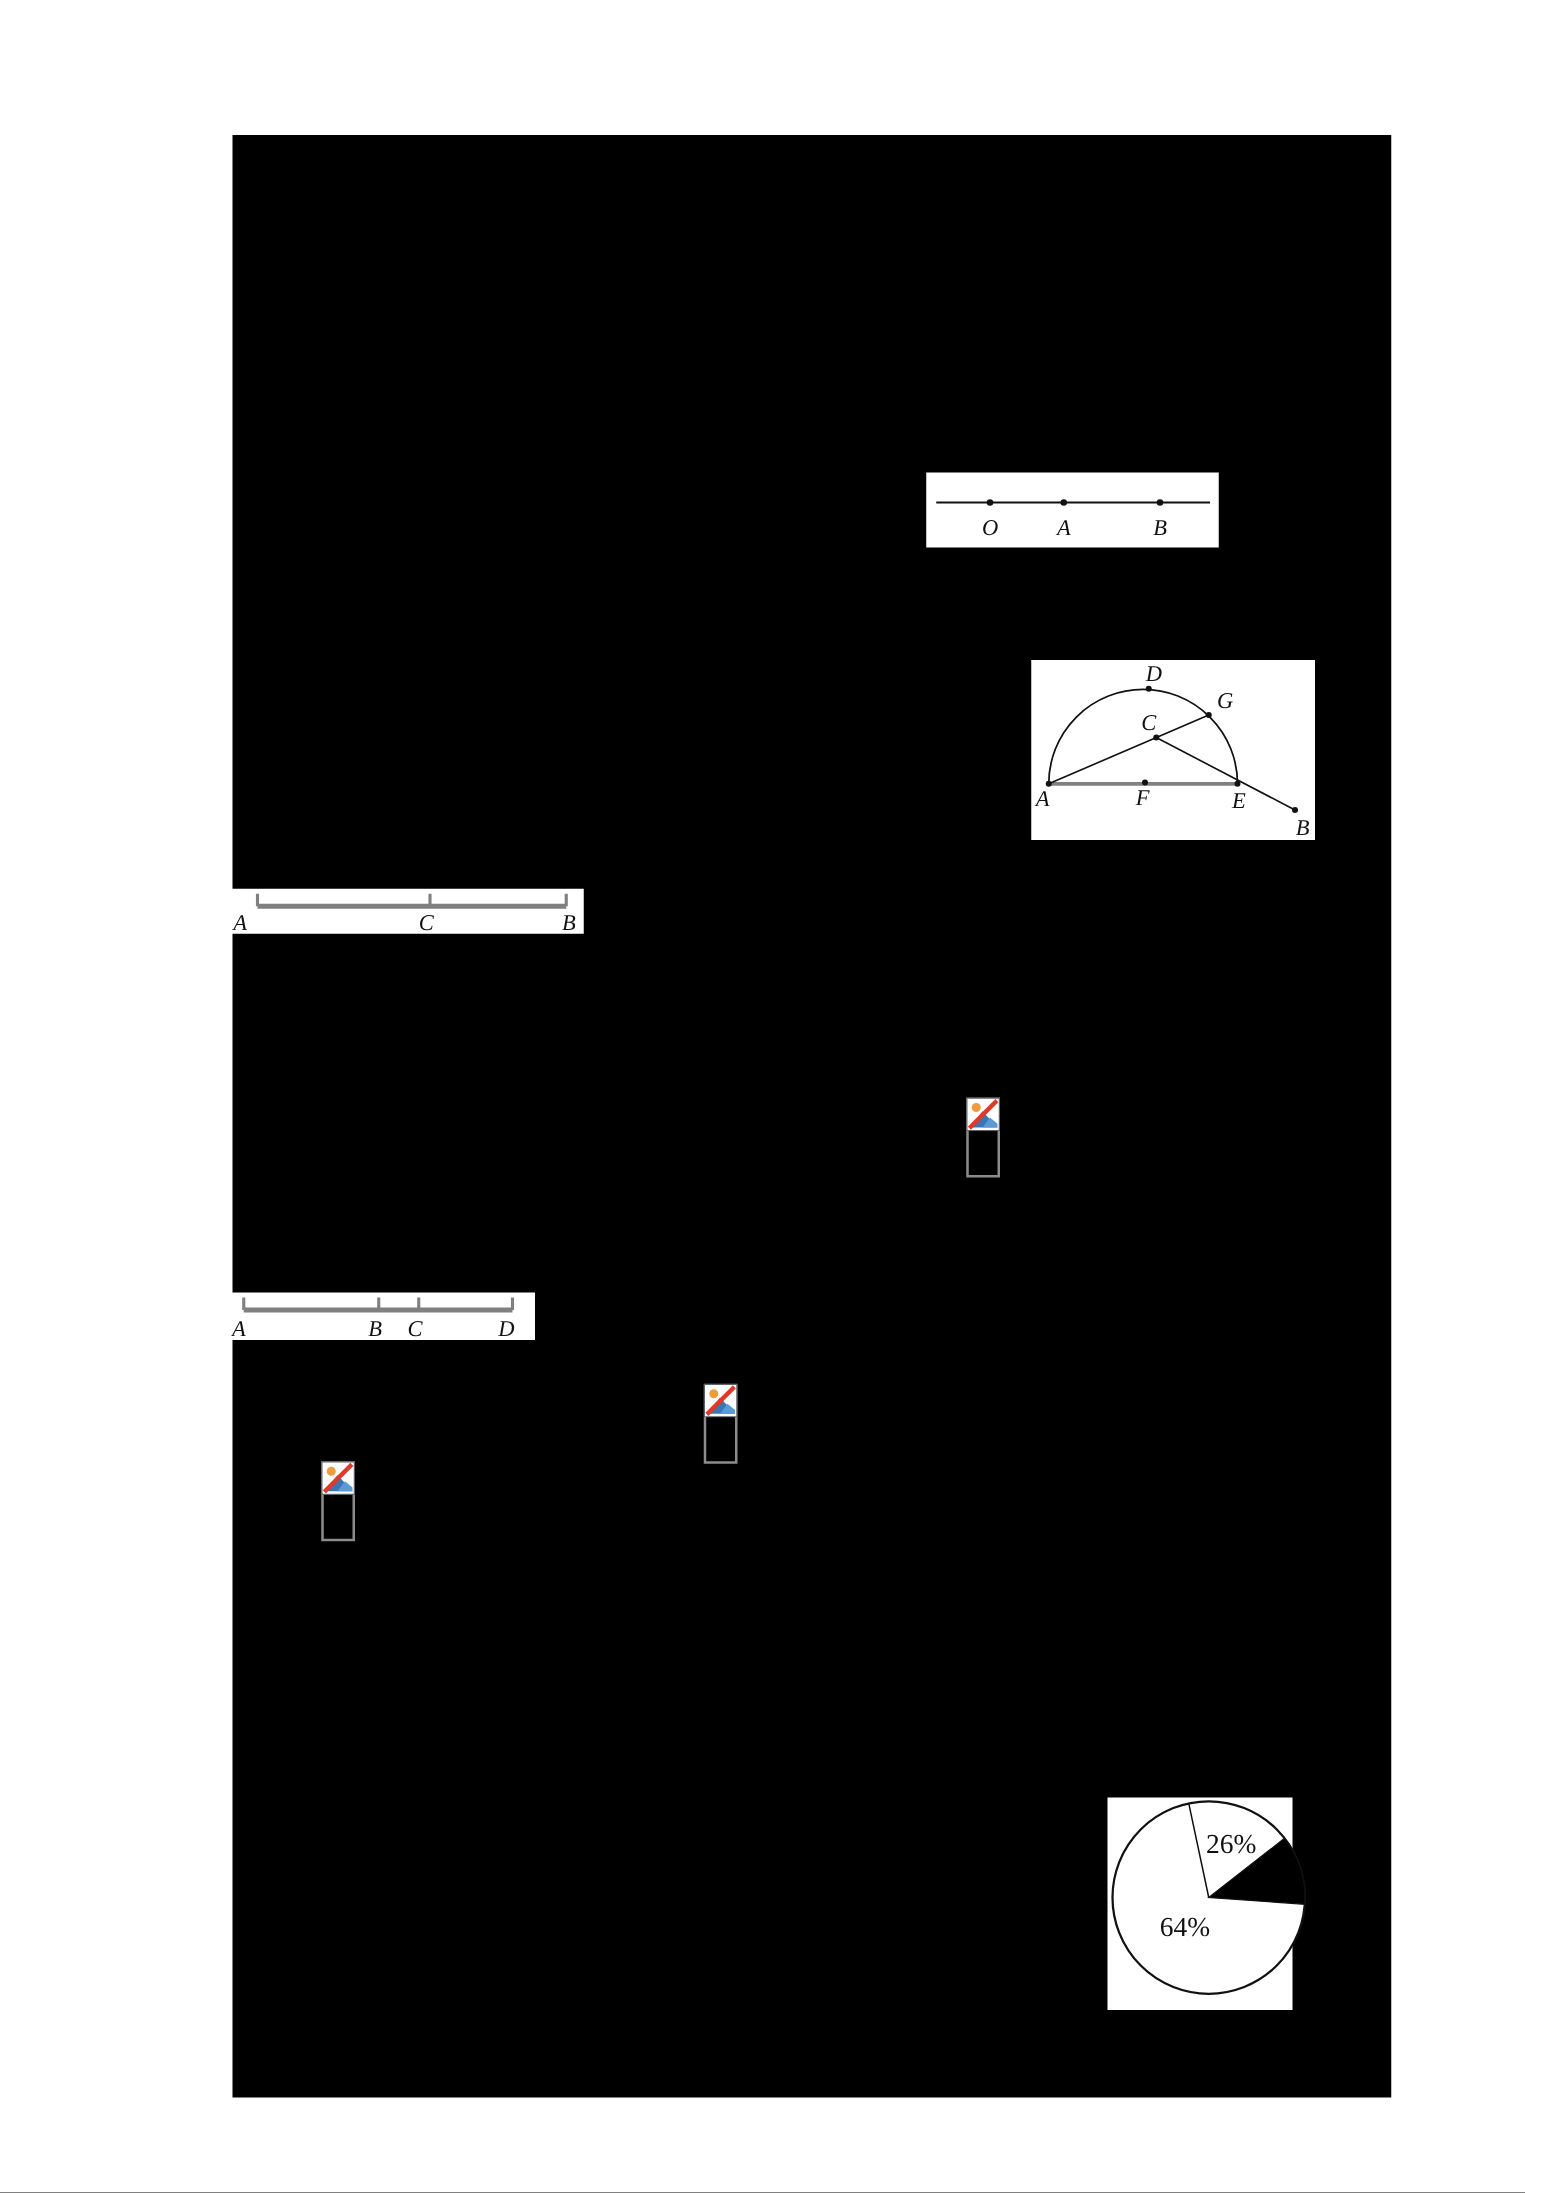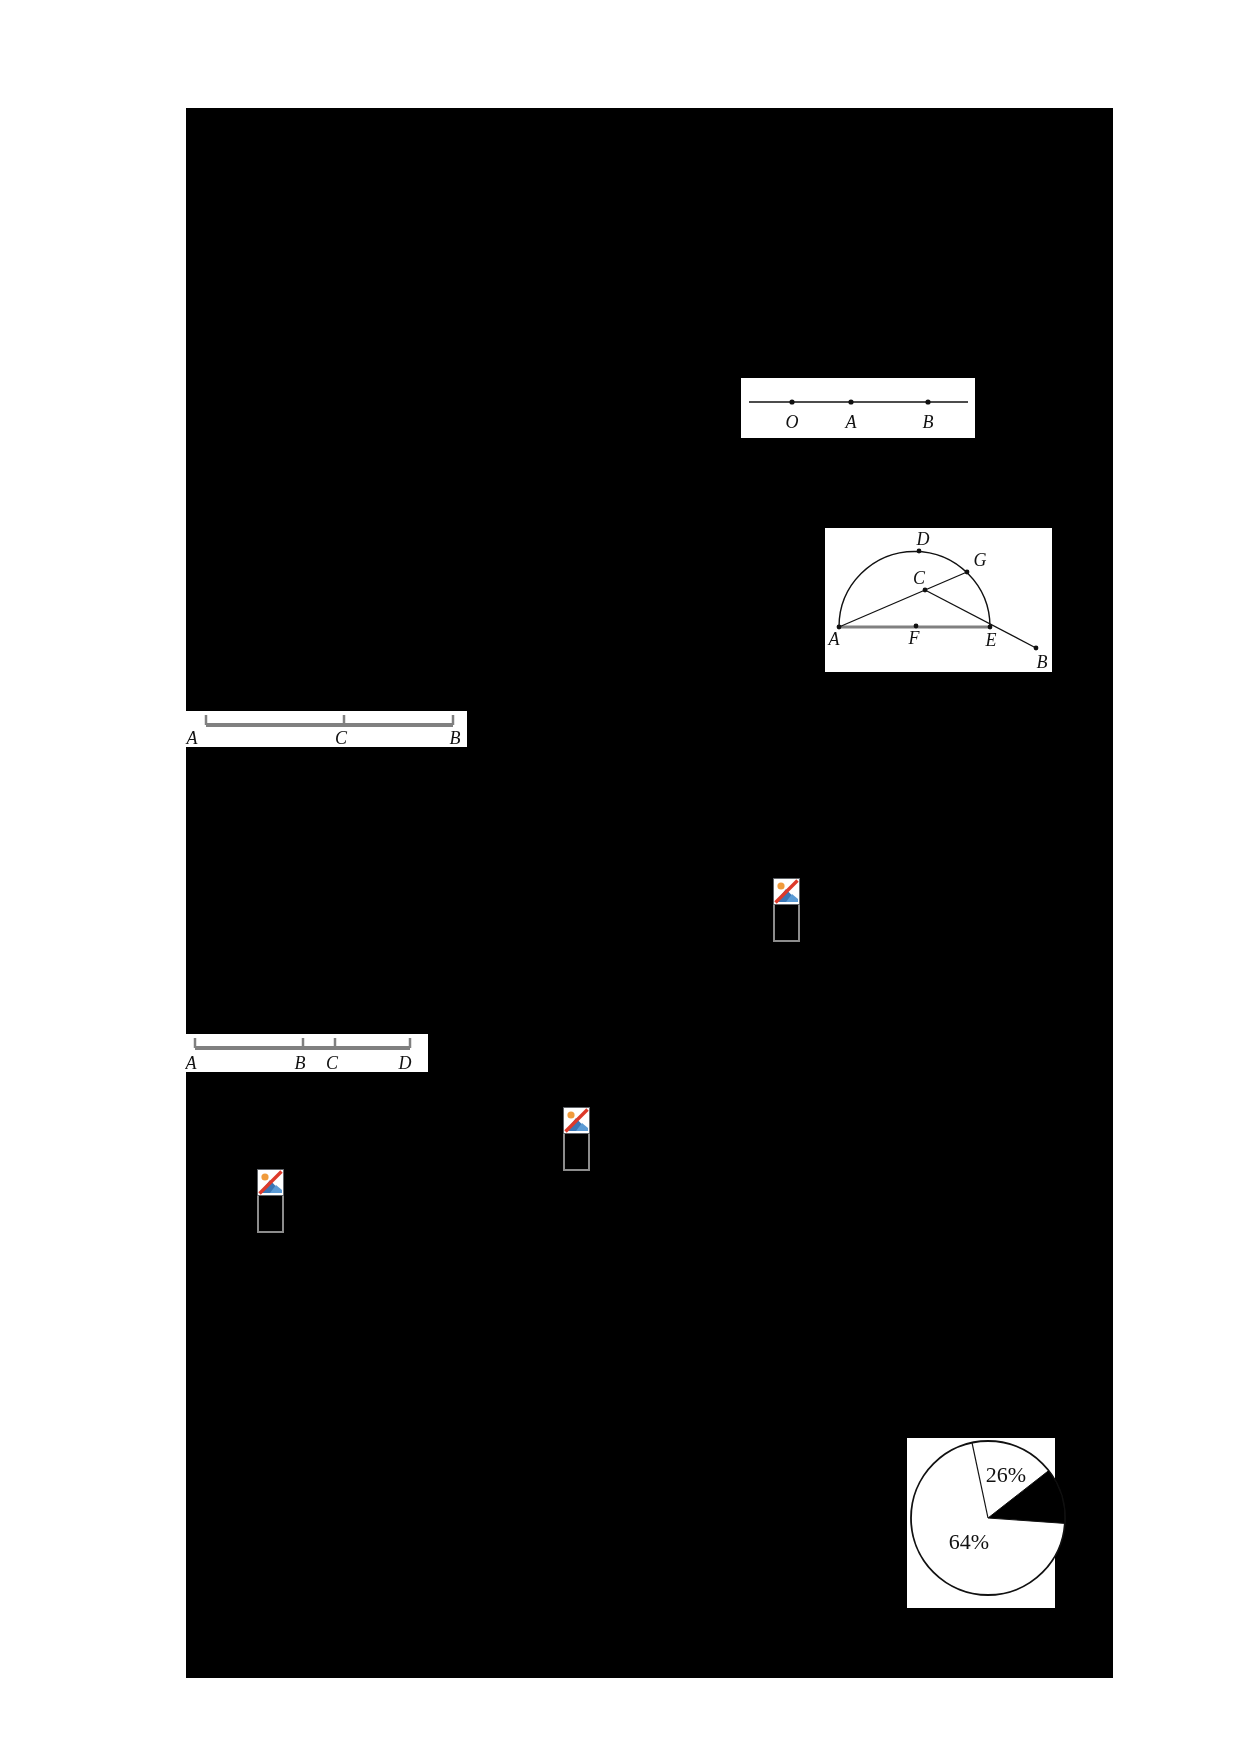--- a/index.html
+++ b/index.html
@@ -110,21 +110,21 @@
 <div class="broken-img" style="left:257px;top:1169px;">
   <svg width="27" height="27" viewBox="0 0 27 27">
     <rect x="0.5" y="0.5" width="26" height="26" fill="#ffffff" stroke="#5f6368" stroke-width="1"></rect>
     <circle cx="8" cy="8" r="3.6" fill="#f09b3c"></circle>
     <polygon points="3,24 13,11 25,24" fill="#3a76b5"></polygon>
     <polygon points="13,24 19,16 25,21 25,24" fill="#5b9bd5"></polygon>
     <line x1="2.5" y1="24.5" x2="24.5" y2="2.5" stroke="#dd3a2a" stroke-width="3.4"></line>
   </svg>
 </div>
 
-<div class="fig" style="left:907px;top:1438px;width:148px;height:170px;">
+<div class="fig" style="left:886px;top:1438px;width:148px;height:170px;">
   <svg width="170" height="170" viewBox="0 0 170 170">
     <circle cx="81" cy="80" r="77" fill="#ffffff" stroke="#111" stroke-width="1.8"></circle>
     <line x1="81" y1="80" x2="65" y2="4.7" stroke="#111" stroke-width="1.2"></line>
     <path d="M 81 80 L 141.7 32.6 A 77 77 0 0 1 157.8 85.4 Z" fill="#000000" stroke="#111" stroke-width="1"></path>
     <text class="pctlabel" x="99" y="44" text-anchor="middle">26%</text>
     <text class="pctlabel" x="62" y="111" text-anchor="middle">64%</text>
   </svg>
 </div>
 
 </body></html>

